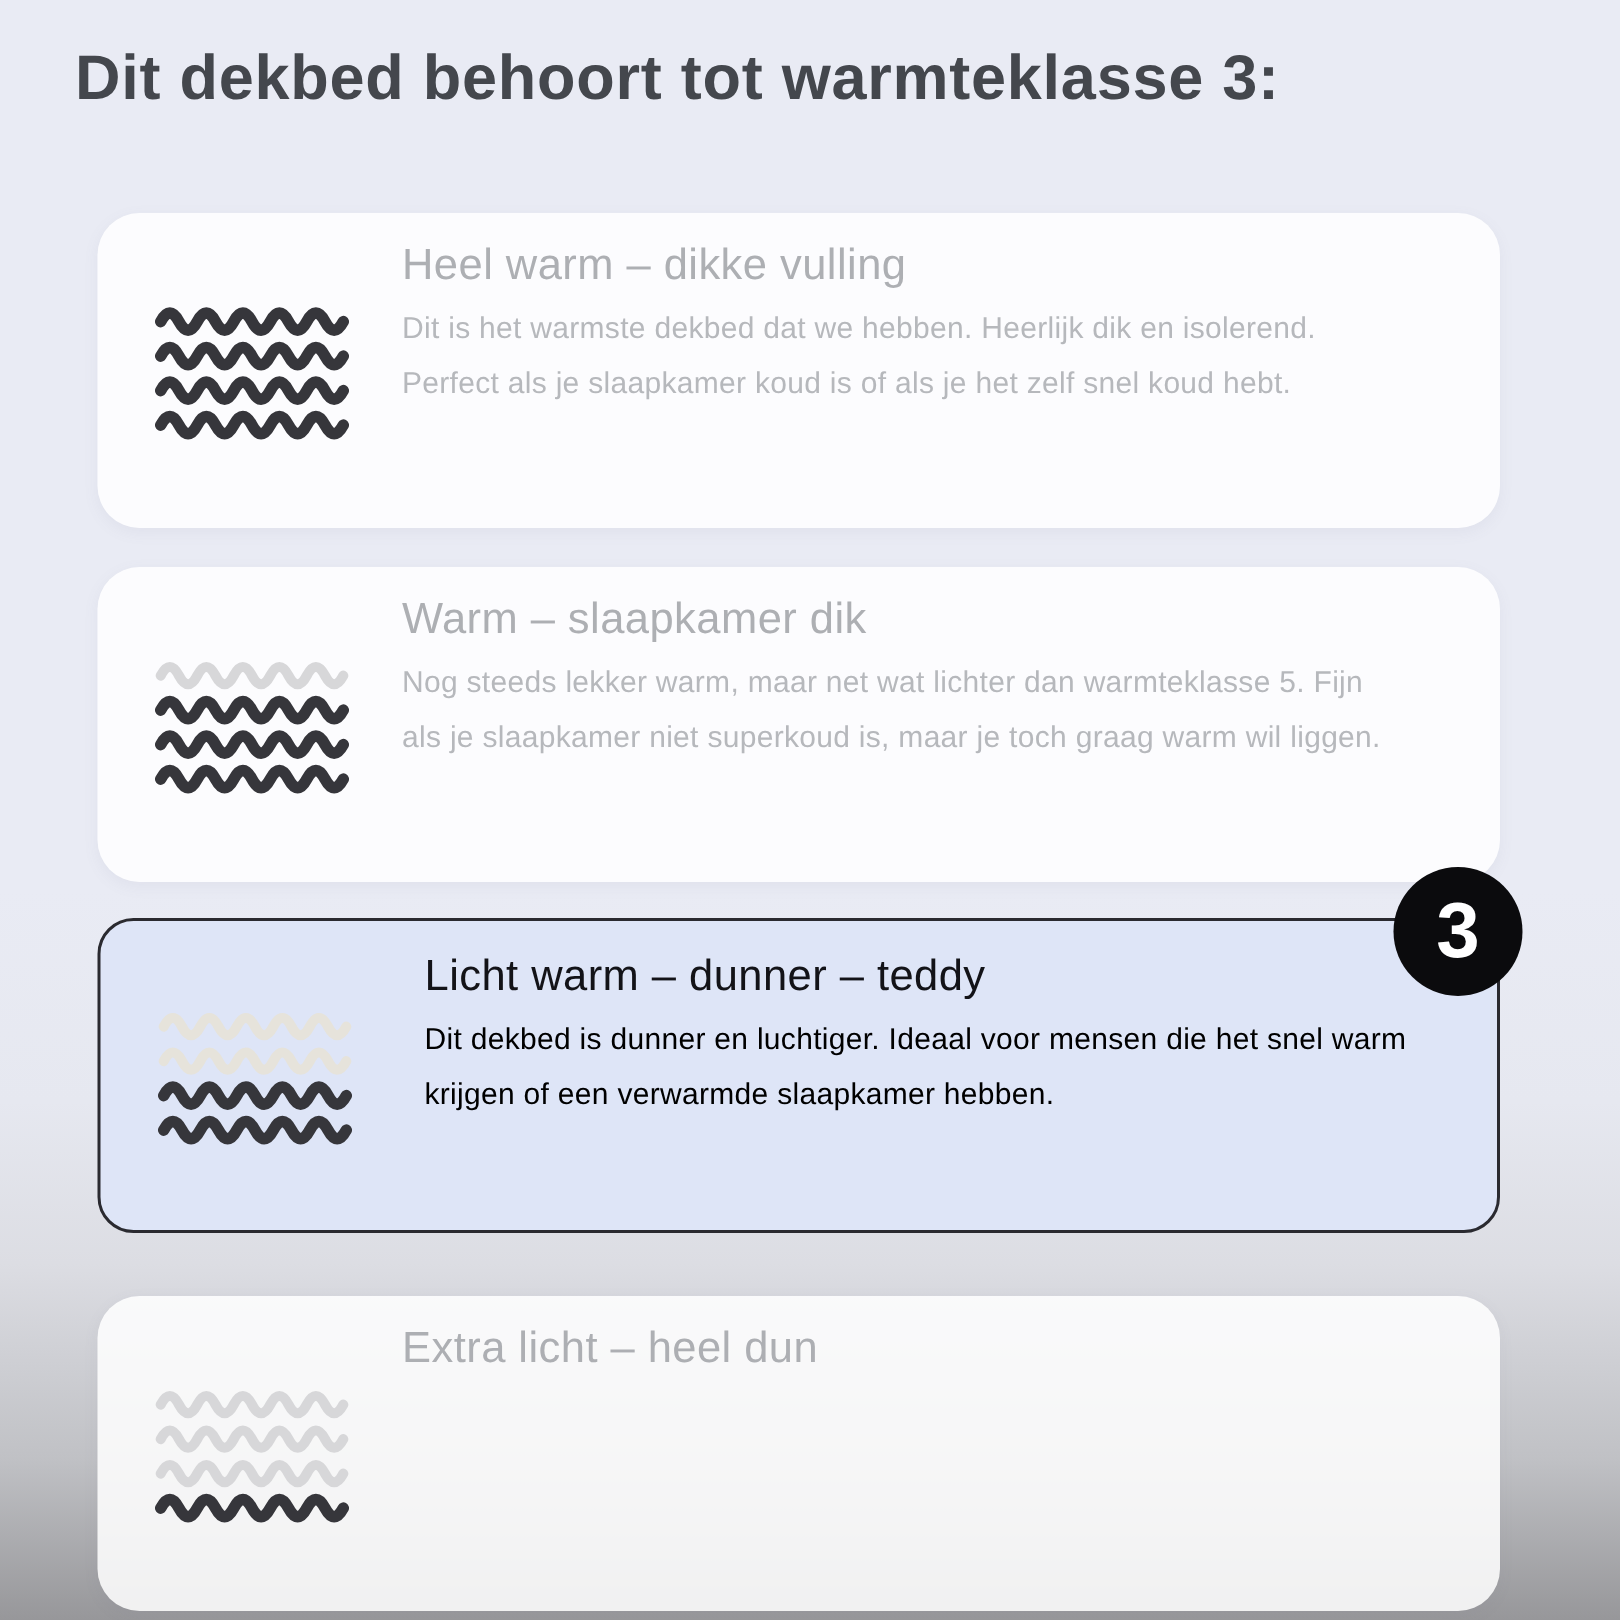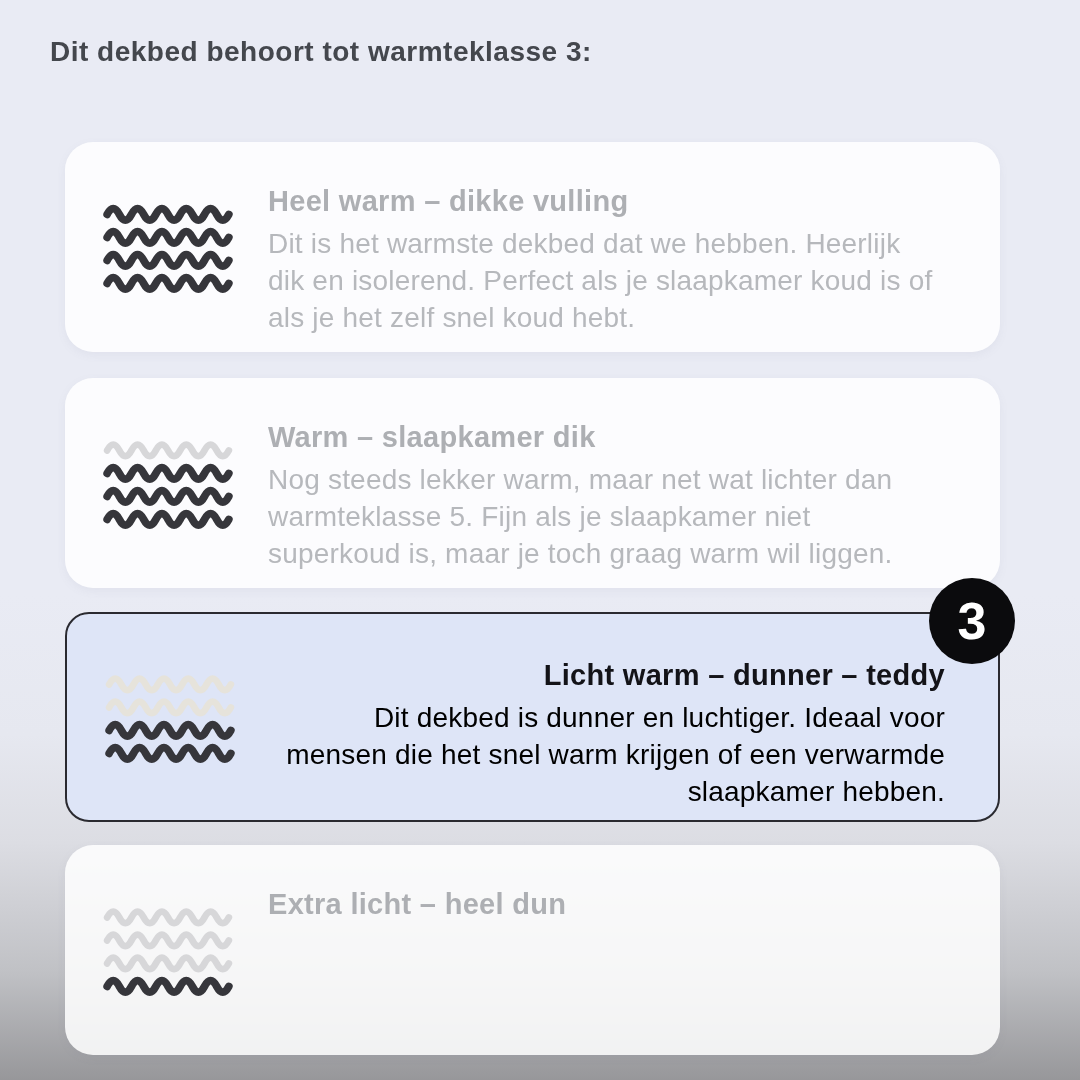--- a/index.html
+++ b/index.html
@@ -22,39 +22,39 @@
       #e6e8f0 68%,
       #dcdde3 78%,
       #c0c1c5 90%,
       #97979a 100%);
   }
   .page-title {
     position: absolute;
     left: 50px;
     top: 26px;
     color: #44474d;
-    font-size: 28px;
+    font-size: 42px;
     font-weight: 700;
     line-height: 52px;
     letter-spacing: 0.5px;
   }
   .card {
     position: absolute;
     left: 65px;
     width: 935px;
     height: 210px;
     background: rgba(255,255,255,0.86);
     border-radius: 28px;
     box-shadow: 0 3px 10px rgba(110,115,140,0.07);
     box-sizing: border-box;
   }
   .card--1 { top: 142px; }
   .card--2 { top: 378px; }
-  .card--3 { top: 612px; text-align: right; }
-  .card--4 { top: 845px; padding-left: 46px; }
+  .card--3 { top: 612px; }
+  .card--4 { top: 864px; padding-left: 46px; }
   .card--highlight {
     background: #dee5f7;
     border: 2px solid #2a2a30;
     border-radius: 24px;
     box-shadow: none;
   }
   .wave-block {
     position: absolute;
     left: 35px;
     top: 50%;
@@ -76,28 +76,27 @@
     top: 19px;
     width: 668px;
   }
   .card--highlight .card-text {
     left: 216px;
     top: 21px;
     width: 662px;
   }
   .card-title {
     font-size: 29px;
-    font-weight: 700;
+    font-weight: 400;
     letter-spacing: 0.3px;
     color: #adafb3;
     margin-bottom: 7px;
-    margin-top: 24px;
   }
   .card-body {
-    font-size: 28px;
+    font-size: 20px;
     line-height: 37px;
     letter-spacing: 0.2px;
     color: #b6b8bc;
   }
   .card--highlight .card-title { color: #131318; }
   .card--highlight .card-body  { color: #000000; }
   .class-badge {
     position: absolute;
     left: 929px;
     top: 578px;

